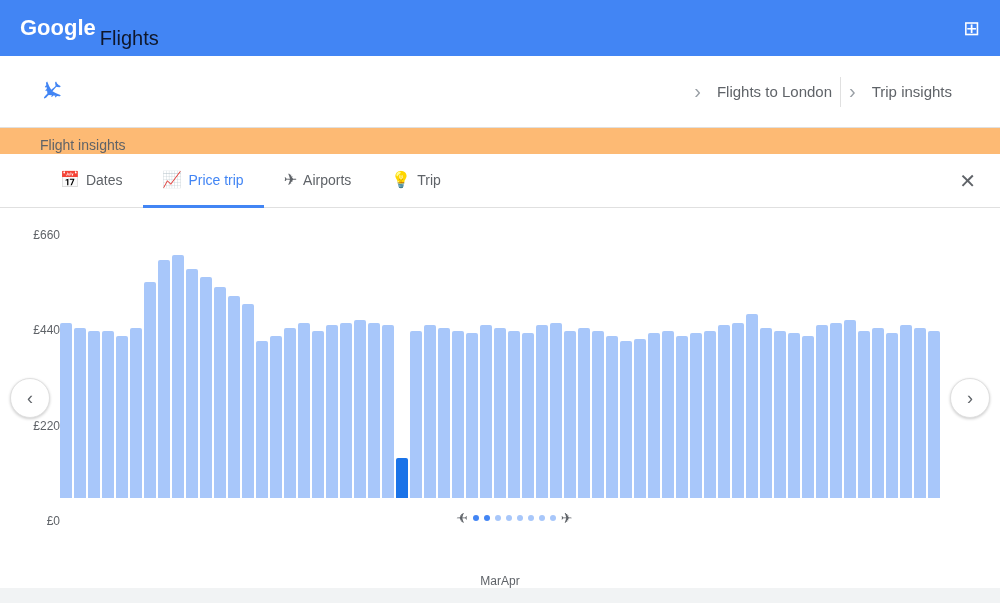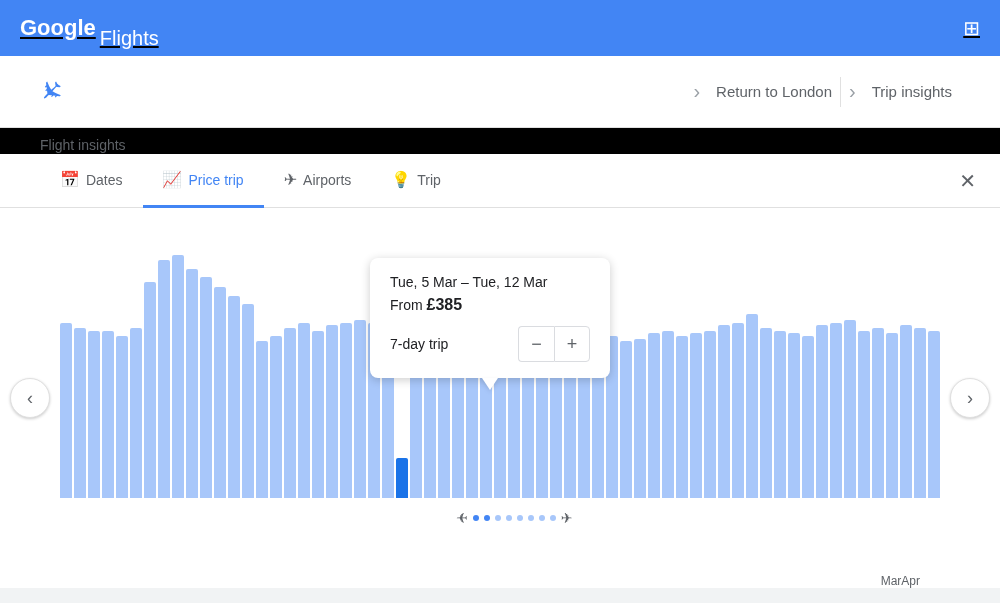--- a/index.html
+++ b/index.html
@@ -6,26 +6,25 @@
     body { font-family: 'Google Sans', Arial, sans-serif; background: #f1f3f4; width: 1000px; height: 603px; overflow: hidden; }
 
     
     .header {
       background: #4285f4;
       height: 56px;
       display: flex;
       align-items: center;
       padding: 0 20px;
       justify-content: space-between;
-      text-decoration: underline;
     }
     .header-left { display: flex; align-items: center; gap: 8px; }
     .google-logo { display: flex; align-items: center; gap: 4px; }
     .logo-g { color: #fff; font-size: 22px; font-weight: 700; }
-    .logo-flights { color: #ffffff; font-size: 20px; font-weight: 400; margin-top: 20px; }
+    .logo-flights { color: #0f172a; font-size: 20px; font-weight: 400; margin-top: 20px; }
     .grid-icon { color: #fff; font-size: 20px; cursor: pointer; }
 
     
     .breadcrumb-bar {
       background: #fff;
       height: 72px;
       display: flex;
       align-items: center;
       padding: 0 40px;
       border-bottom: 1px solid #e0e0e0;
@@ -33,21 +32,21 @@
     .departure-section { display: flex; align-items: center; gap: 12px; flex: 1; }
     .plane-icon-blue { color: #4285f4; font-size: 28px; transform: rotate(-45deg) scaleX(-1); display: inline-block; }
     .departure-title { color: #4285f4; font-size: 22px; font-weight: 500; }
     .breadcrumb-nav { display: flex; align-items: center; gap: 0; }
     .breadcrumb-chevron { color: #9aa0a6; font-size: 20px; padding: 0 8px; }
     .breadcrumb-item { color: #5f6368; font-size: 15px; padding: 0 8px; cursor: pointer; }
     .breadcrumb-separator { width: 1px; height: 30px; background: #e0e0e0; }
 
     
     .flight-insights-bar {
-      background: #000000;
+      background: #fdba74;
       padding: 8px 40px 0;
     }
     .flight-insights-label { font-size: 14px; color: #5f6368; }
 
     
     .tabs-container {
       background: #fff;
       padding: 0 40px;
       display: flex;
       align-items: center;
@@ -205,21 +204,21 @@
     .dot { width: 6px; height: 6px; border-radius: 50%; background: #a8c7fa; display: inline-block; }
     .dot.active { background: #4285f4; }
 
     
     .month-labels {
       position: absolute;
       bottom: 0;
       left: 60px;
       right: 60px;
       display: flex;
-      justify-content: flex-end;
+      justify-content: center;
       padding: 0 20px;
     }
     .month-label { font-size: 12px; color: #5f6368; }
   </style>
 </head>
 <body>
 
 <header class="header">
   <div class="header-left">
     <div class="google-logo">
@@ -229,21 +228,21 @@
   </div>
   <div class="grid-icon">⊞</div>
 </header>
 
 <div class="breadcrumb-bar">
   <div class="departure-section">
     <span class="plane-icon-blue">✈</span>
   </div>
   <div class="breadcrumb-nav">
     <span class="breadcrumb-chevron">›</span>
-    <span class="breadcrumb-item">Return to London</span>
+    <span class="breadcrumb-item">Flights to London</span>
     <div class="breadcrumb-separator"></div>
     <span class="breadcrumb-chevron">›</span>
     <span class="breadcrumb-item">Trip insights</span>
   </div>
 </div>
 
 <div class="flight-insights-bar">
   <span class="flight-insights-label">Flight insights</span>
 </div>
 
@@ -265,20 +264,26 @@
     <span>Trip</span>
   </div>
   <div class="close-btn">✕</div>
 </div>
 
 <div class="chart-section">
 
   <div class="nav-arrow nav-left">‹</div>
   <div class="nav-arrow nav-right">›</div>
 
+  <div class="y-axis">
+    <span class="y-label">£660</span>
+    <span class="y-label">£440</span>
+    <span class="y-label">£220</span>
+    <span class="y-label">£0</span>
+  </div>
 
   <div class="chart-area">
     <div class="bars-container" id="bars-container">
 
     <div class="bar" style="height: 65%;"></div>
         <div class="bar" style="height: 63%;"></div>
         <div class="bar" style="height: 62%;"></div>
         <div class="bar" style="height: 62%;"></div>
         <div class="bar" style="height: 60%;"></div>
         <div class="bar" style="height: 63%;"></div>
@@ -334,34 +339,20 @@
         <div class="bar" style="height: 65%;"></div>
         <div class="bar" style="height: 66%;"></div>
         <div class="bar" style="height: 62%;"></div>
         <div class="bar" style="height: 63%;"></div>
         <div class="bar" style="height: 61%;"></div>
         <div class="bar" style="height: 64%;"></div>
         <div class="bar" style="height: 63%;"></div>
         <div class="bar" style="height: 62%;"></div>
       </div>
 
-    <div class="tooltip">
-      <div class="tooltip-date">Tue, 5 Mar – Tue, 12 Mar</div>
-      <div class="tooltip-price">
-        <span>From </span><strong>£385</strong>
-      </div>
-      <div class="tooltip-trip-row">
-        <span class="tooltip-trip-label">7-day trip</span>
-        <div class="tooltip-controls">
-          <button class="tooltip-btn">−</button>
-          <button class="tooltip-btn">+</button>
-        </div>
-      </div>
-      <div class="tooltip-tail"></div>
-    </div>
   <div style="position: absolute; bottom: 2px; left: 45%; display: flex; gap: 5px; align-items: center;">
         <span style="font-size: 14px; color: rgb(95, 99, 104); transform: scaleX(-1); display: inline-block;">✈</span>
         <span class="dot active"></span>
         <span class="dot active"></span>
         <span class="dot"></span>
         <span class="dot"></span>
         <span class="dot"></span>
         <span class="dot"></span>
         <span class="dot"></span>
         <span class="dot"></span>

